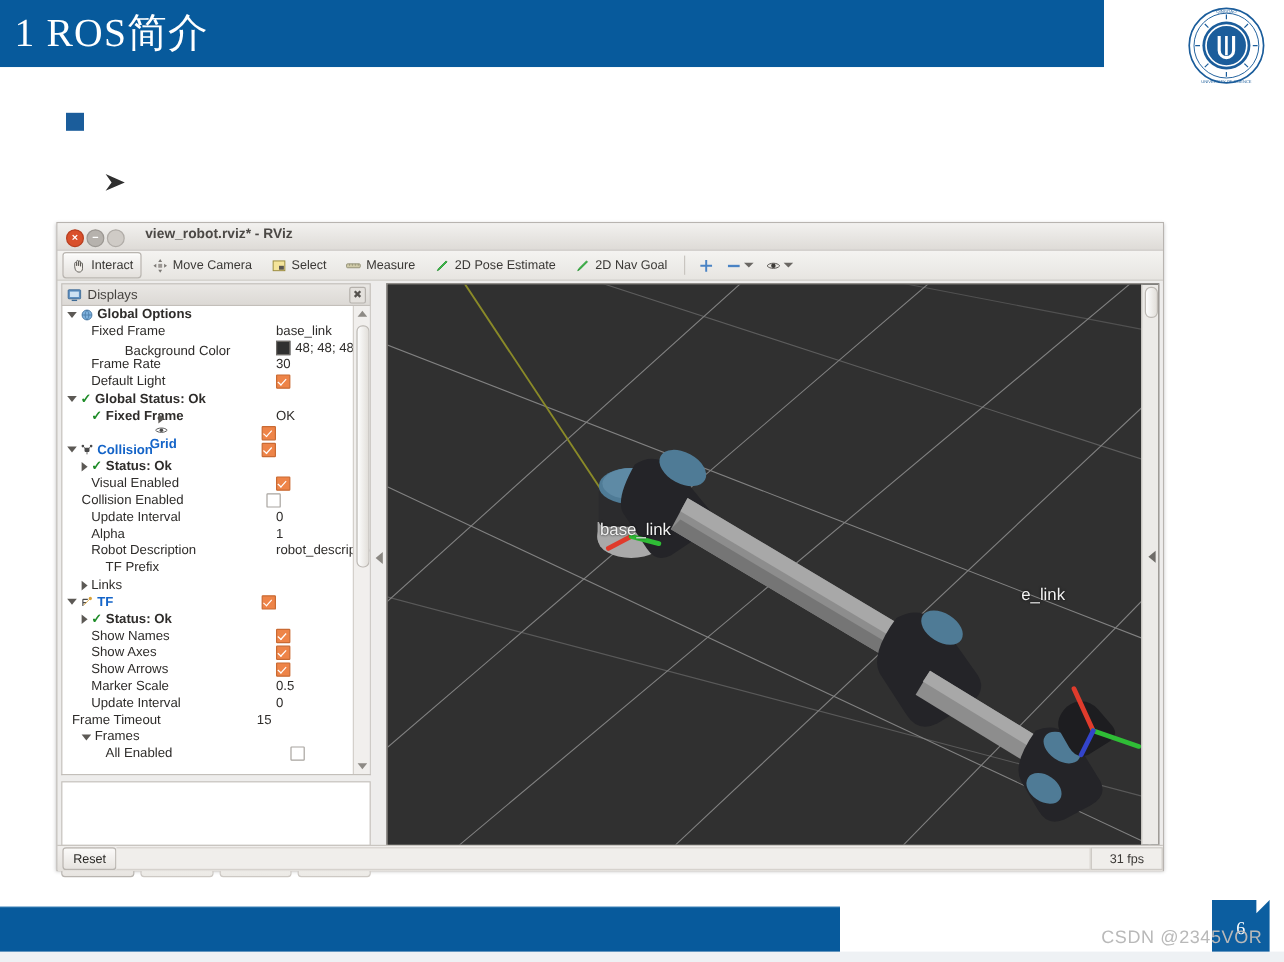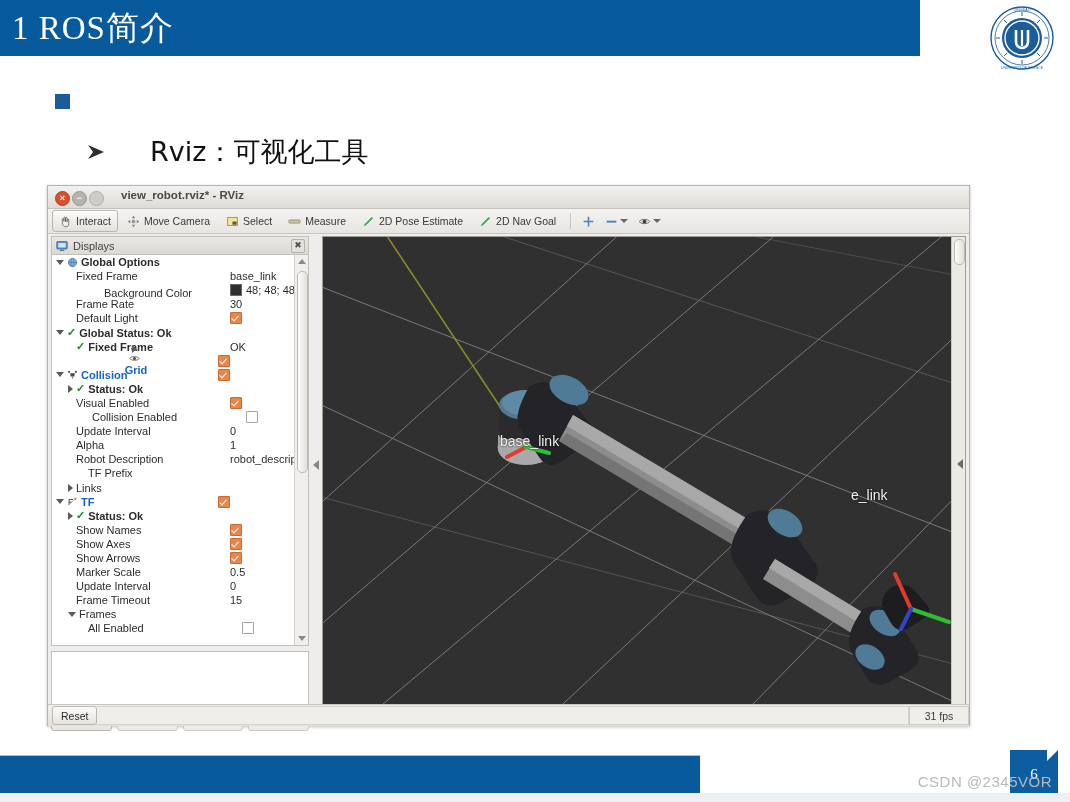--- a/index.html
+++ b/index.html
@@ -347,21 +347,20 @@
 </div>
 
 <div id="bullet-row">
   <div id="bullet-square"></div>
 </div>
 
 <div id="subbullet-row">
   <svg id="arrow-bullet" viewBox="0 0 22 18">
     <path d="M2 2 L18 9 L2 16 L7 9 Z" fill="#2f2f2f"></path>
   </svg>
-  <div id="heading-2">Rviz：可视化工具</div>
 </div>
 
 <div id="rviz-window">
 
   <div id="rviz-titlebar">
     <div class="wbtn" id="wbtn-close">
         <span class="wbtn-x">×</span>
       </div>
     <div class="wbtn" id="wbtn-min">
         <span class="wbtn-x">−</span>
@@ -561,21 +560,21 @@
             <div class="tree-row">
               <div class="tree-label" style="padding-left: 16px;">
                 <span class="twisty none"></span>
                 <span>Visual Enabled</span>
               </div>
               <div class="tree-val">
                 <span class="cb on"></span>
               </div>
             </div>
             <div class="tree-row">
-              <div class="tree-label" style="padding-left: 32px;">
+              <div class="tree-label" style="padding-left: 8px;">
                 <span class="twisty none"></span>
                 <span>Collision Enabled</span>
               </div>
               <div class="tree-val">
                 <span class="cb"></span>
               </div>
             </div>
             <div class="tree-row">
               <div class="tree-label" style="padding-left: 16px;">
                 <span class="twisty none"></span>
@@ -678,21 +677,21 @@
             <div class="tree-row">
               <div class="tree-label" style="padding-left: 16px;">
                 <span class="twisty none"></span>
                 <span>Update Interval</span>
               </div>
               <div class="tree-val">
                 <span>0</span>
               </div>
             </div>
             <div class="tree-row">
-              <div class="tree-label" style="padding-left: 16px;">
+              <div class="tree-label" style="padding-left: 0;">
                 <span class="twisty none"></span>
                 <span>Frame Timeout</span>
               </div>
               <div class="tree-val">
                 <span>15</span>
               </div>
             </div>
             <div class="tree-row">
               <div class="tree-label" style="padding-left: 16px;">
                 <span class="twisty open"></span>

